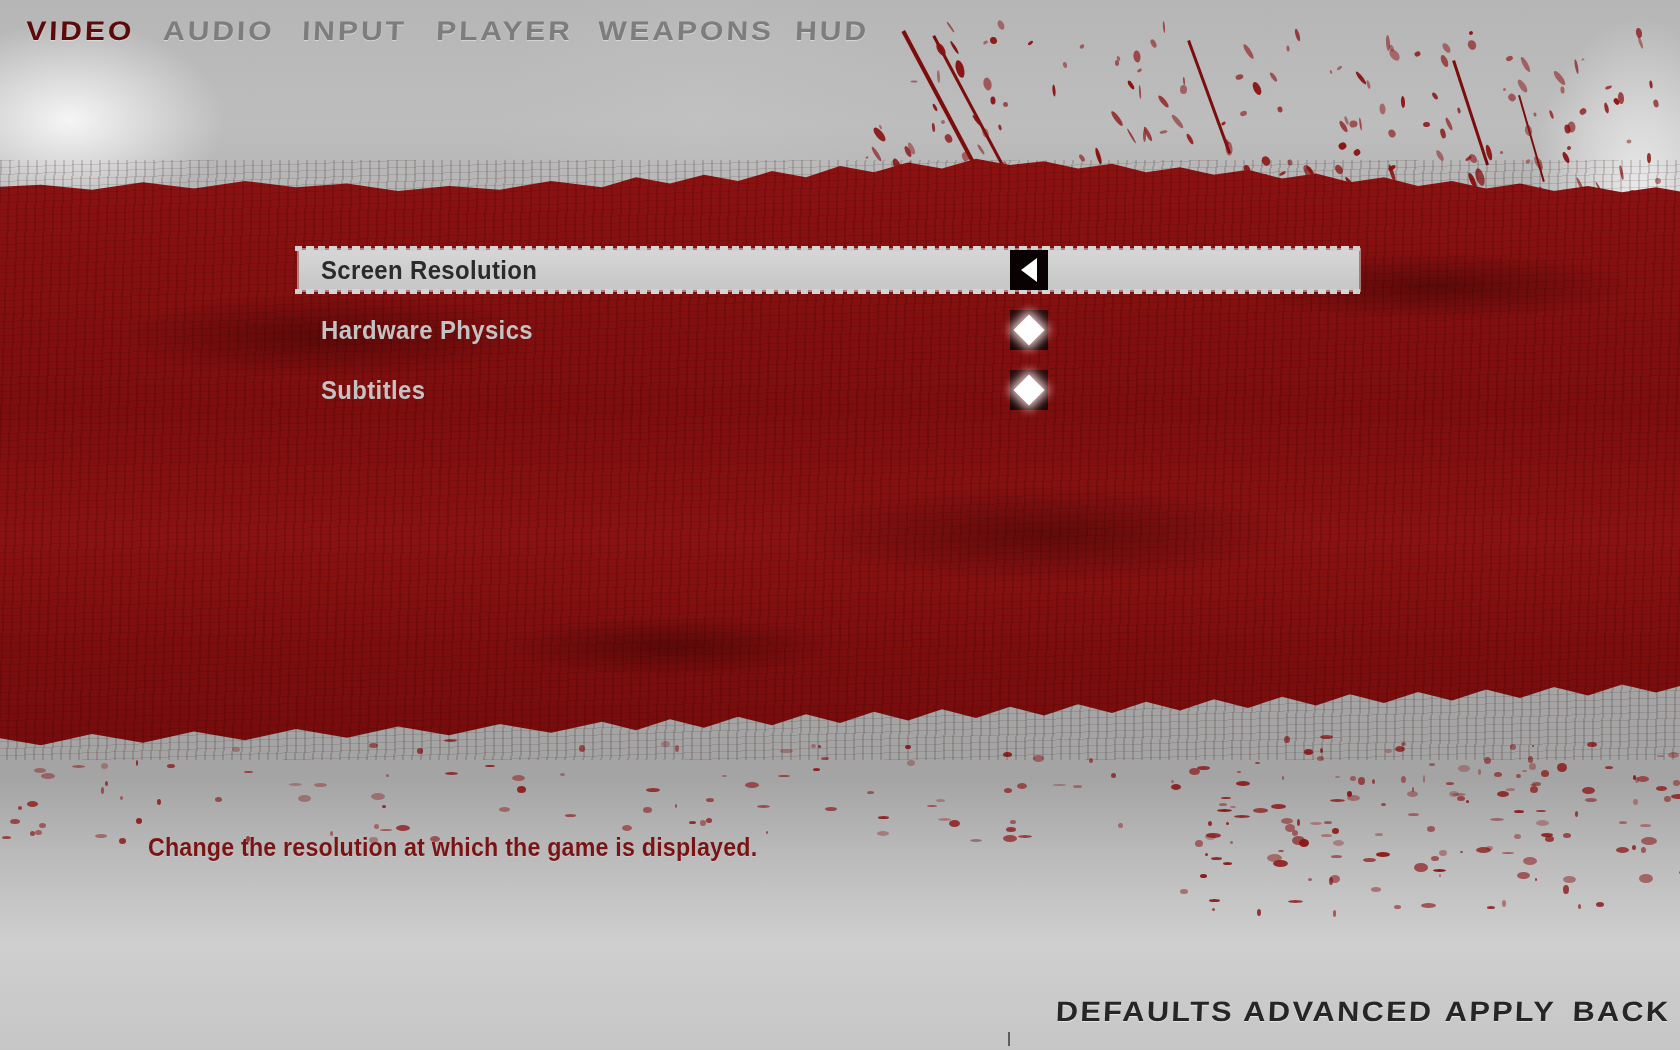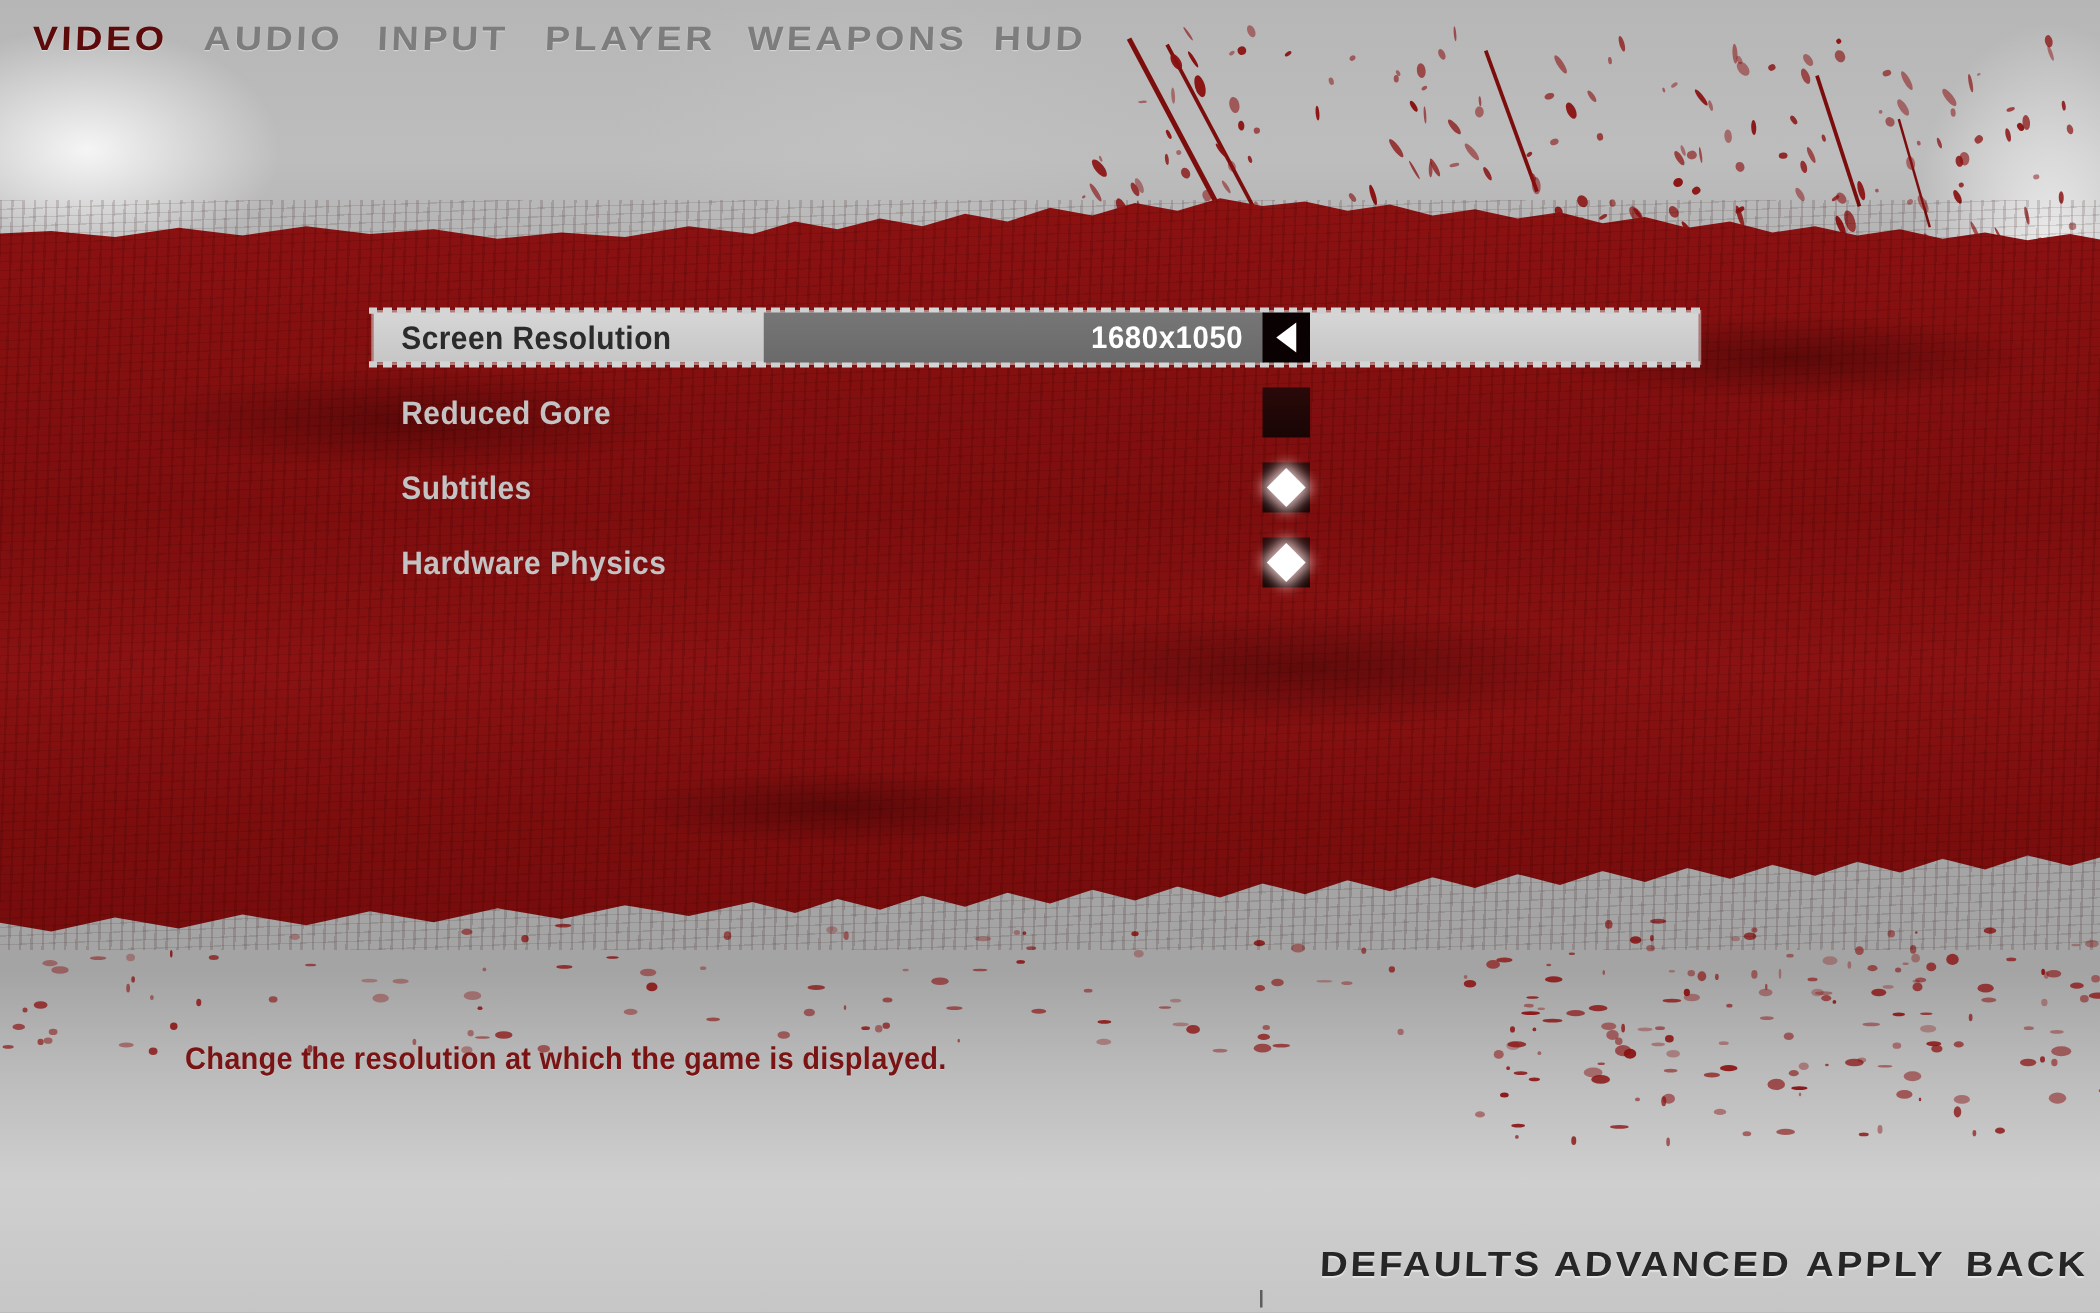--- a/index.html
+++ b/index.html
@@ -627,43 +627,36 @@
       <div class="tab">INPUT</div>
       <div class="tab">PLAYER</div>
       <div class="tab">WEAPONS</div>
       <div class="tab">HUD</div>
     </nav>
 
   <div class="settings" id="settings">
       <div class="row selected">
         <div class="row-hl"></div>
         <span class="label">Screen Resolution</span>
-        <div class="valuebox">
-          <span class="valuetext">1680x1050</span>
-        </div>
         <div class="arrowbtn">
           <i></i>
-        </div>
-      </div>
-      <div class="row">
-        <span class="label">Reduced Gore</span>
-        <div class="checkbox"></div>
-      </div>
-      <div class="row">
-        <span class="label">Subtitles</span>
-        <div class="checkbox">
-          <span class="diamond"></span>
         </div>
       </div>
       <div class="row">
         <span class="label">Hardware Physics</span>
         <div class="checkbox">
           <span class="diamond"></span>
         </div>
       </div>
+      <div class="row">
+        <span class="label">Subtitles</span>
+        <div class="checkbox">
+          <span class="diamond"></span>
+        </div>
+      </div>
     </div>
 
   <div class="desc">Change the resolution at which the game is displayed.</div>
 
   <div class="botbar" id="botbar">
       <div class="botbtn">DEFAULTS</div>
       <div class="botbtn">ADVANCED</div>
       <div class="botbtn">APPLY</div>
       <div class="botbtn">BACK</div>
     </div>

